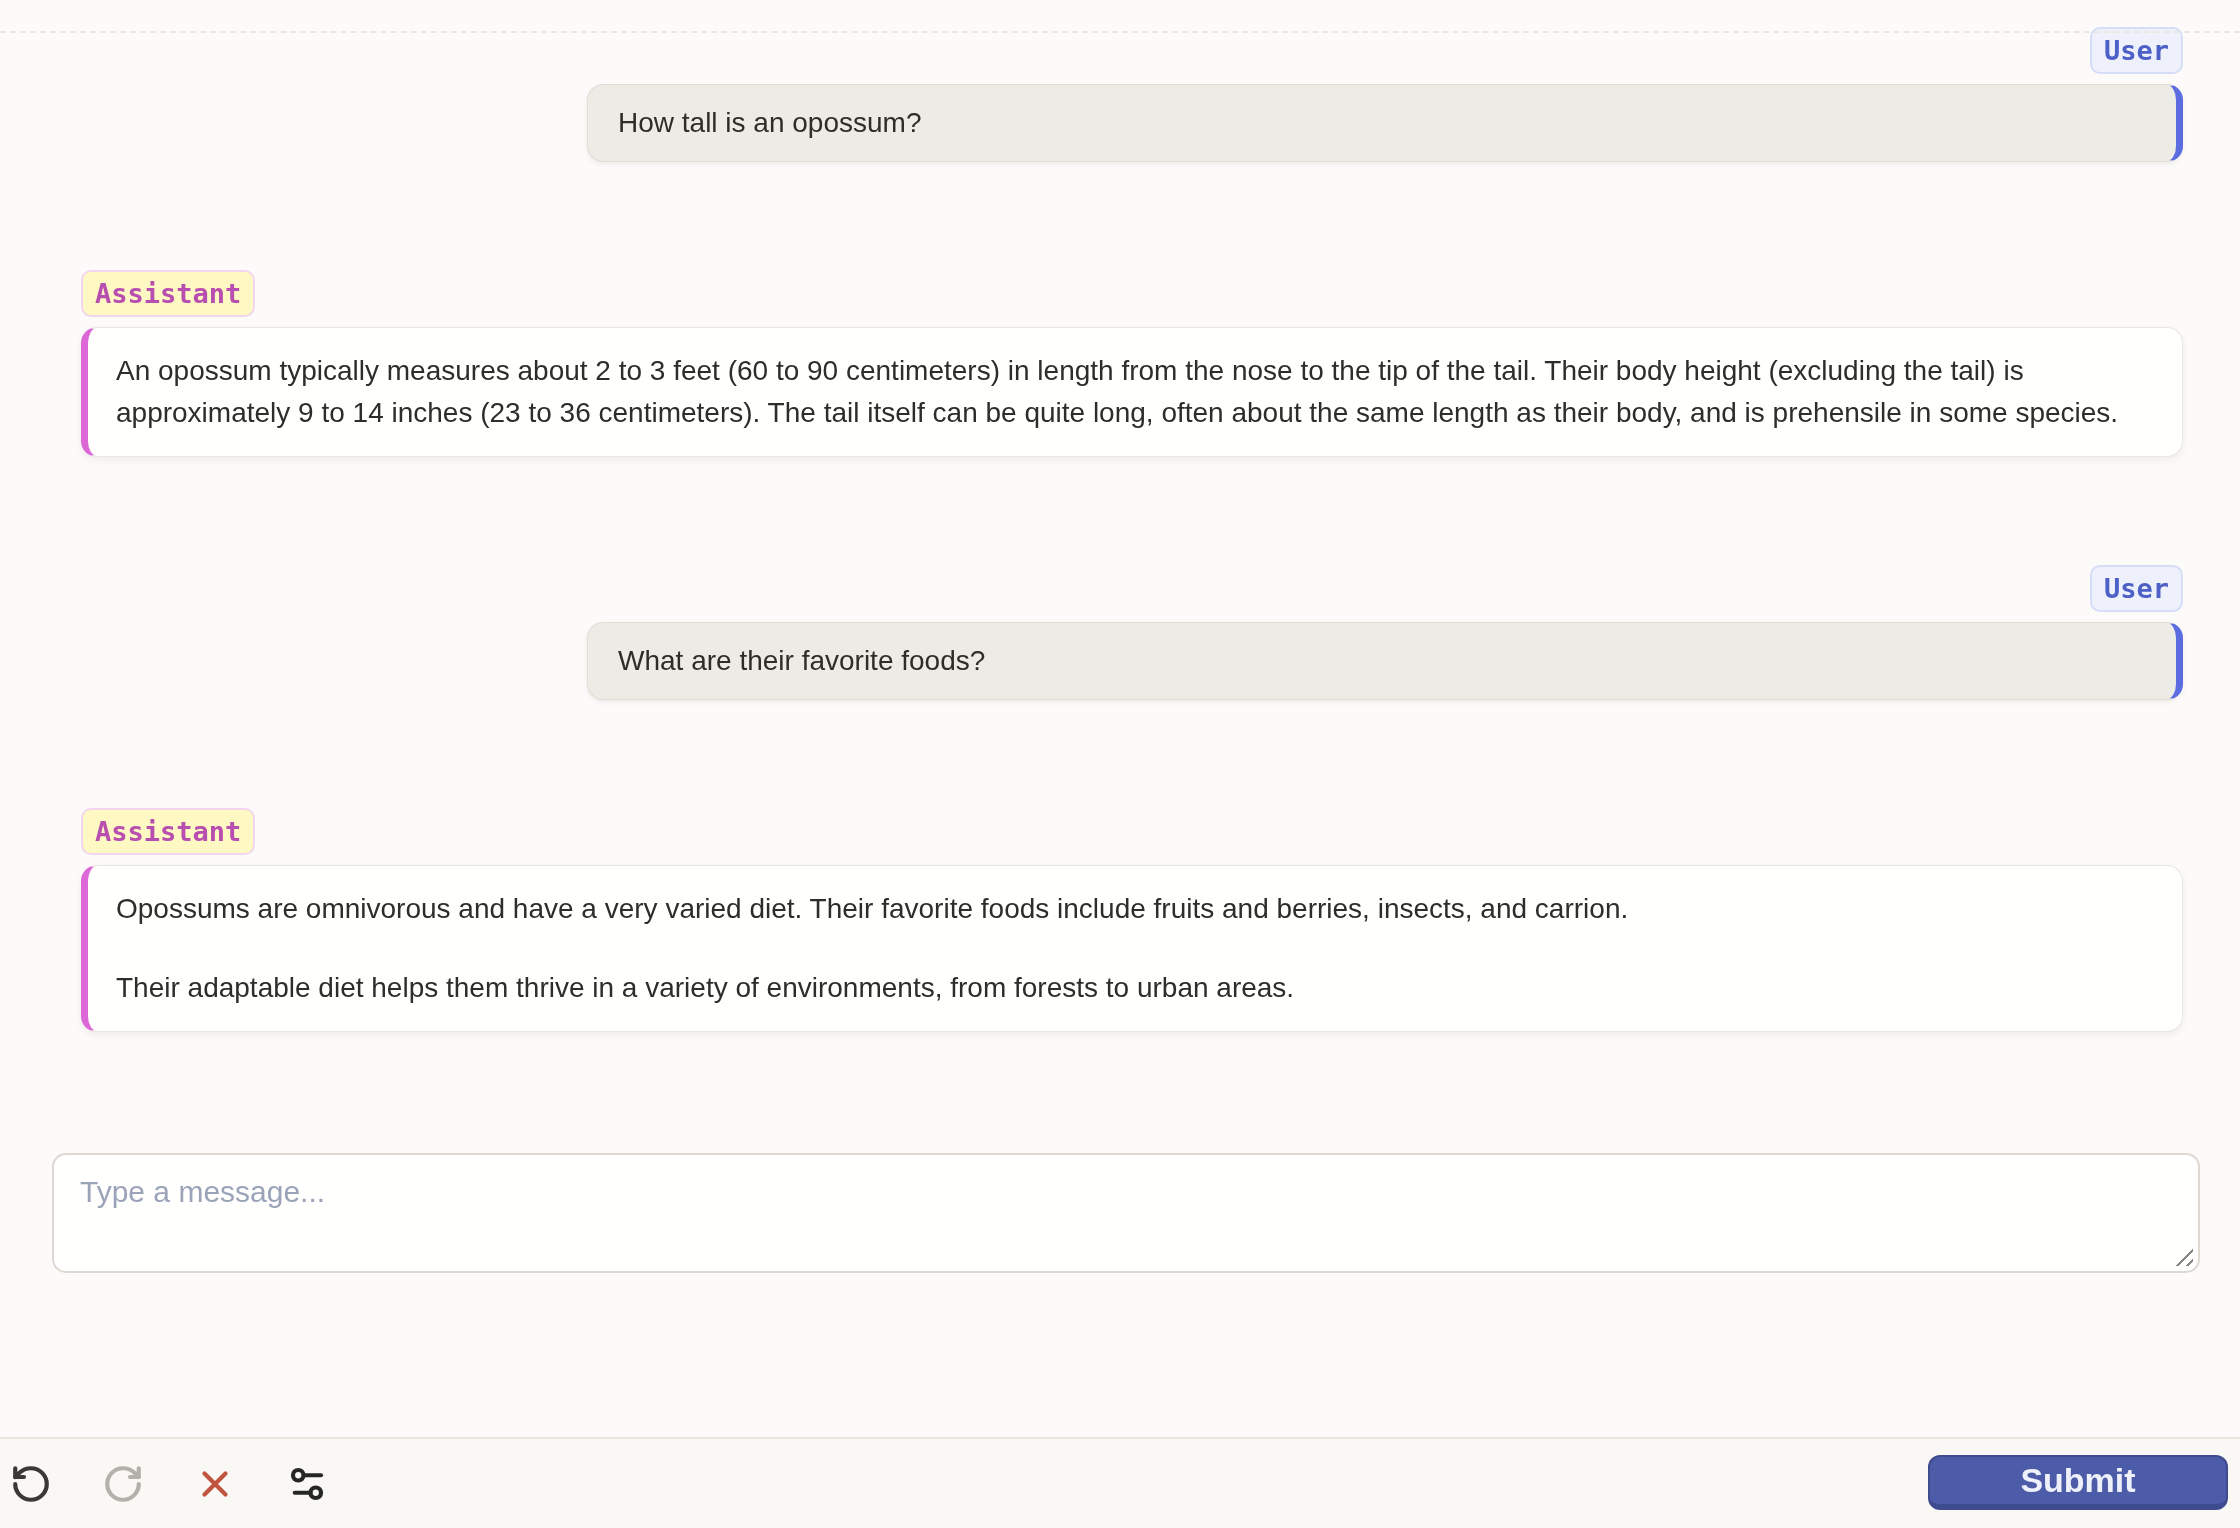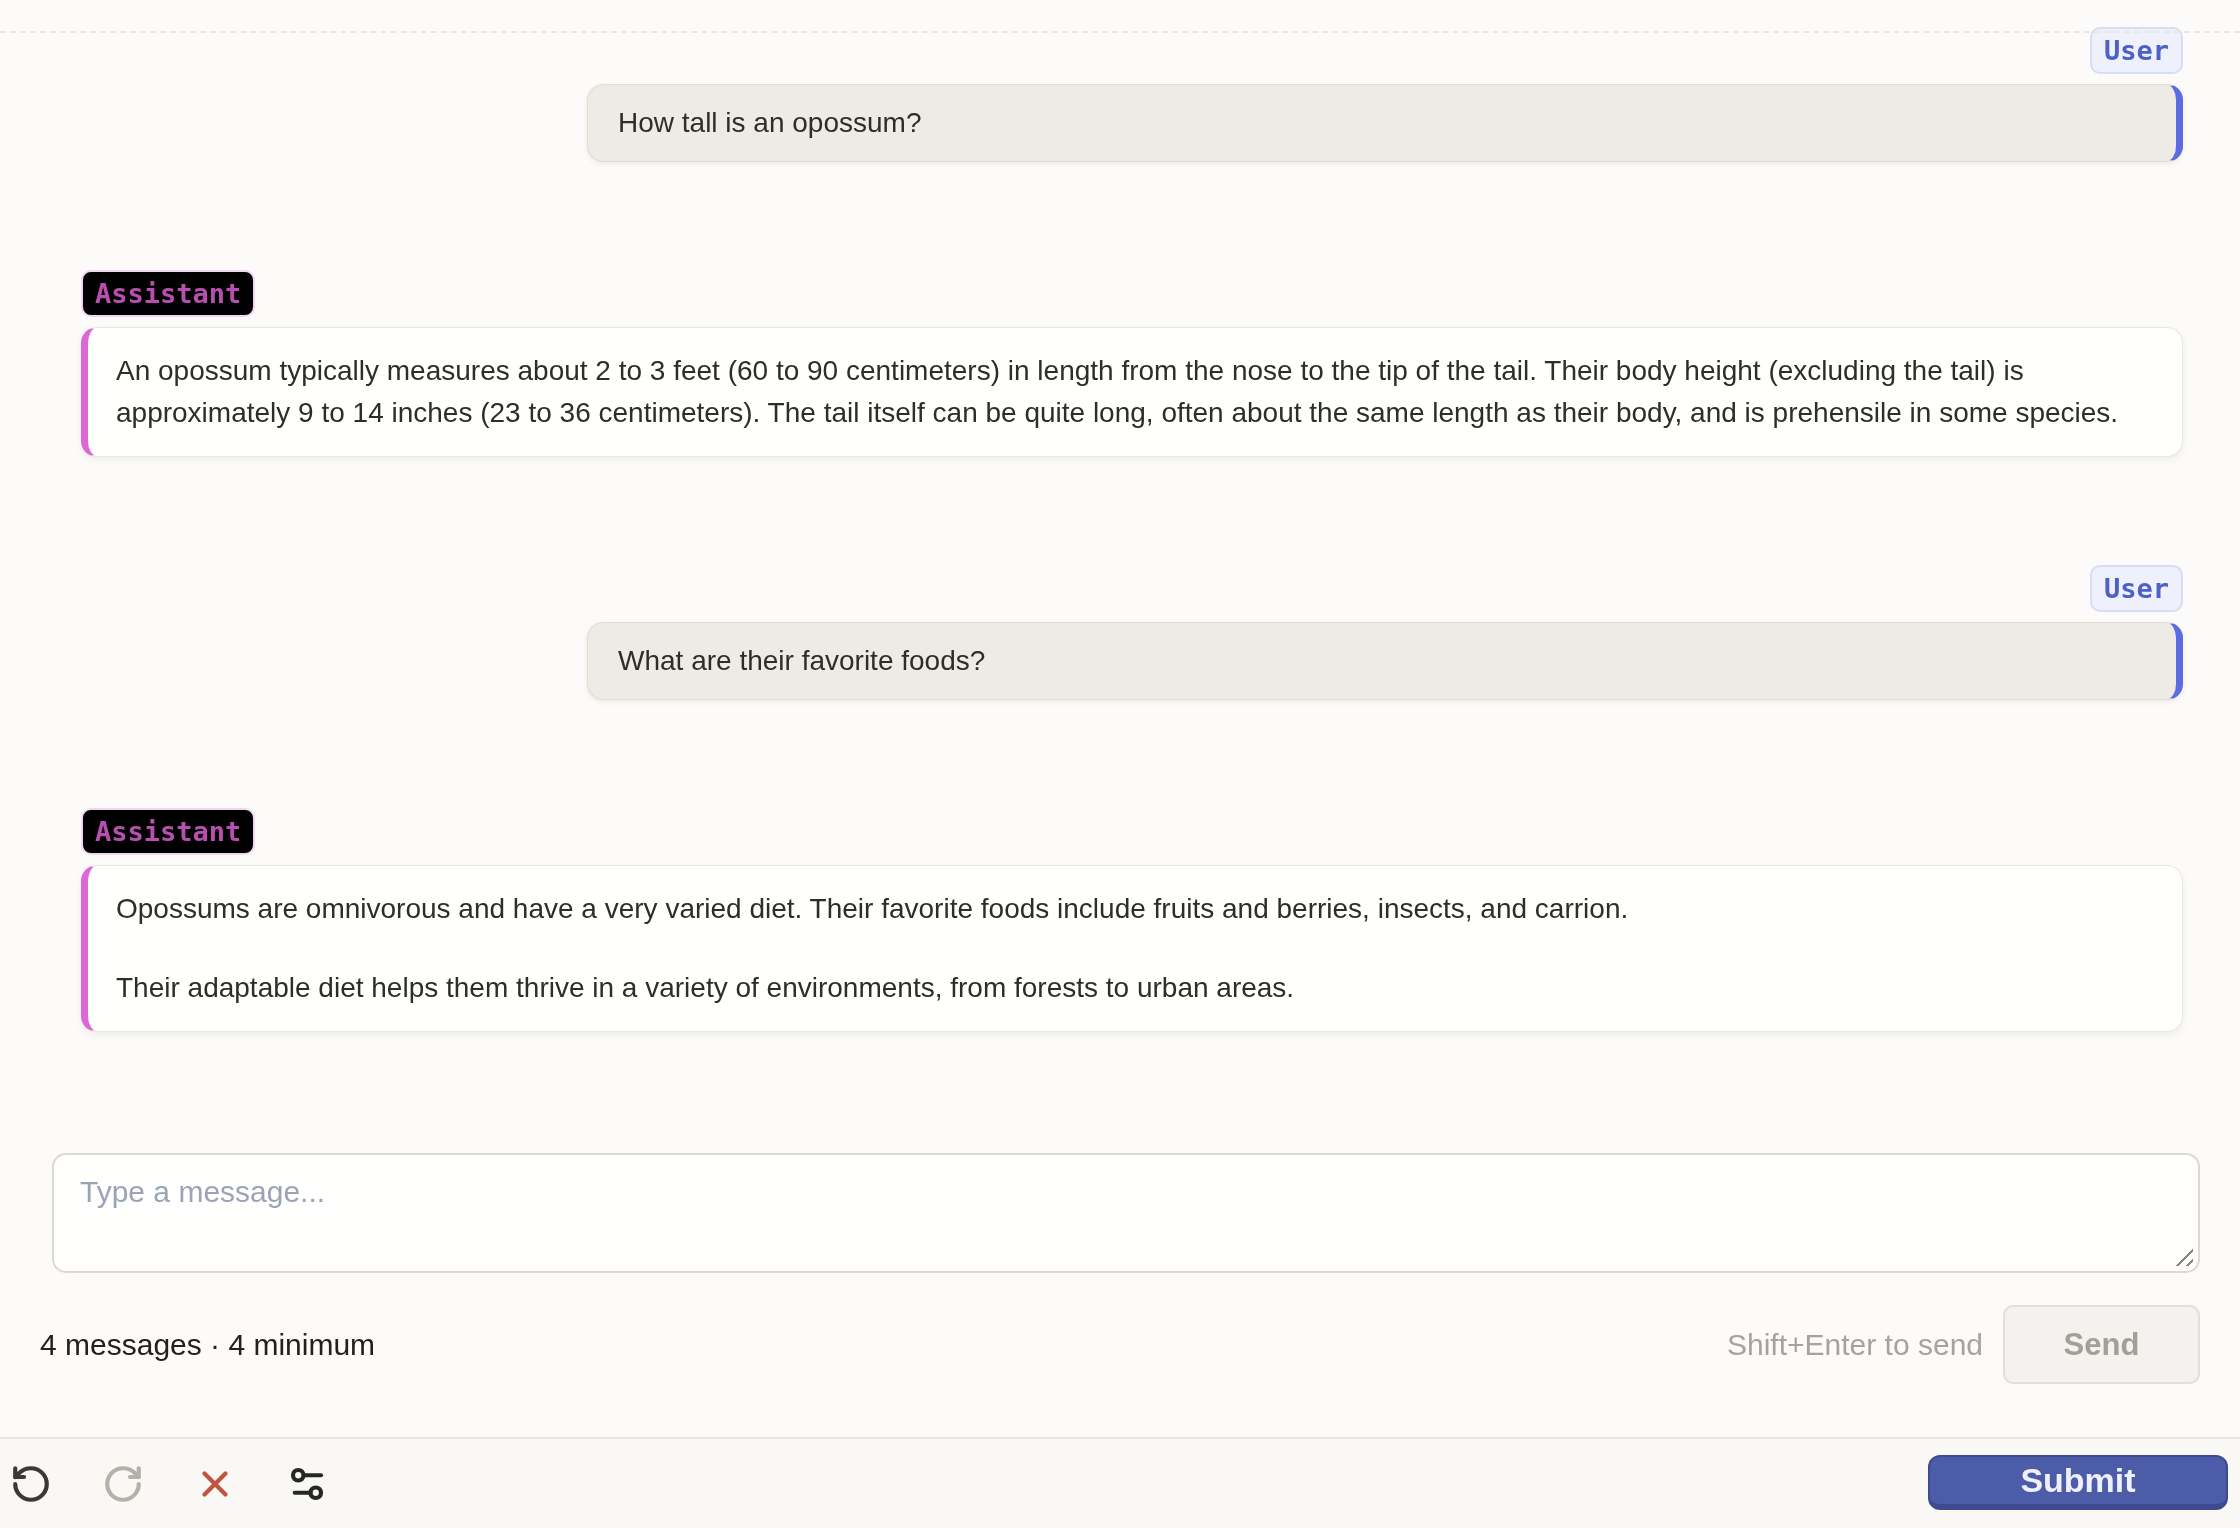--- a/index.html
+++ b/index.html
@@ -29,21 +29,21 @@
     font-size: 27px;
     line-height: 27px;
     padding: 8px 12px;
     border-radius: 10px;
     margin-bottom: 10px;
   }
   .msg.user .badge {
     color: #4c60c6; background: #eef1fc; border: 2px solid #d5ddf7;
   }
   .msg.assistant .badge {
-    color: #b94eb1; background: #000000; border: 2px solid #f3d5ef;
+    color: #b94eb1; background: #fef9c3; border: 2px solid #f3d5ef;
   }
   .bubble {
     font-size: 28px;
     line-height: 42px;
     color: #2e2d2a;
     border-radius: 16px;
   }
   .msg.user .bubble {
     width: 1596px;
     background: #edebe6;
@@ -181,27 +181,20 @@
         </div>
       </div>
     </div>
 </div>
 
 <div class="composer">
   <div class="textarea-wrap">
     <textarea placeholder="Type a message..." style=""></textarea>
     <div class="resize-grip"></div>
   </div>
-  <div class="composer-row">
-    <div class="status-text">4 messages · 4 minimum</div>
-    <div class="row-right">
-      <span class="hint-text">Shift+Enter to send</span>
-      <button class="send-btn">Send</button>
-    </div>
-  </div>
 </div>
 
 <div class="toolbar">
   <button class="icon-btn">
     <svg viewBox="0 0 24 24" fill="none" stroke="#3a3935" stroke-width="2.4" stroke-linecap="round" stroke-linejoin="round">
       <path d="M3 12a9 9 0 1 0 9-9 9.75 9.75 0 0 0-6.74 2.74L3 8"></path>
       <path d="M3 3v5h5"></path>
     </svg>
   </button>
   <button class="icon-btn">

